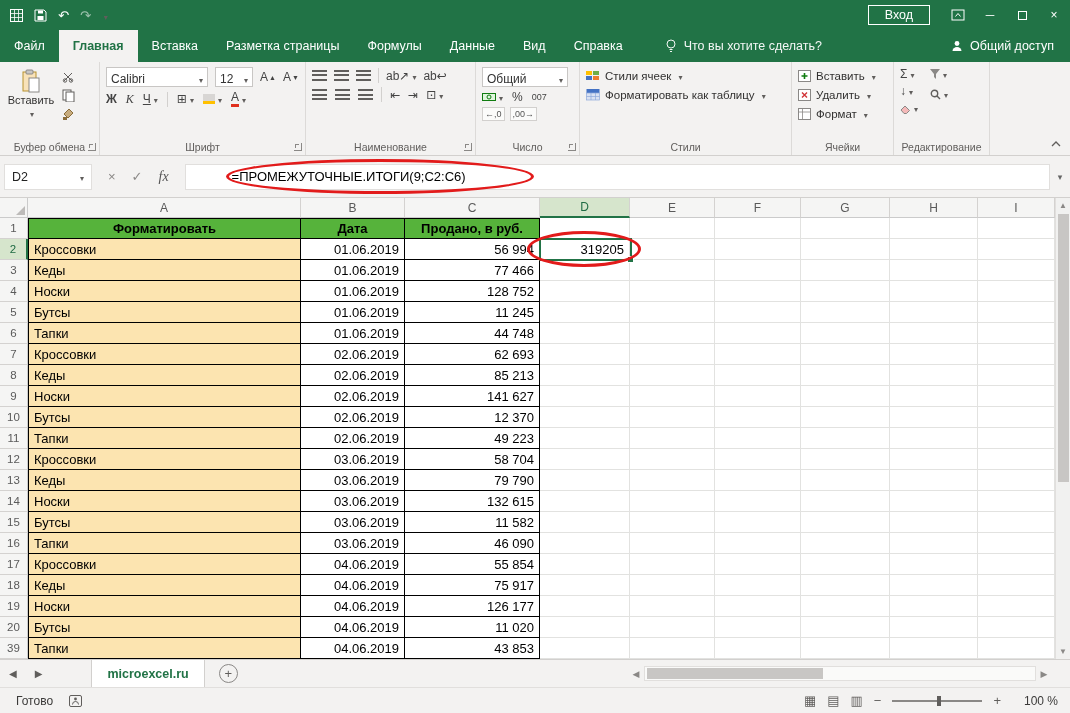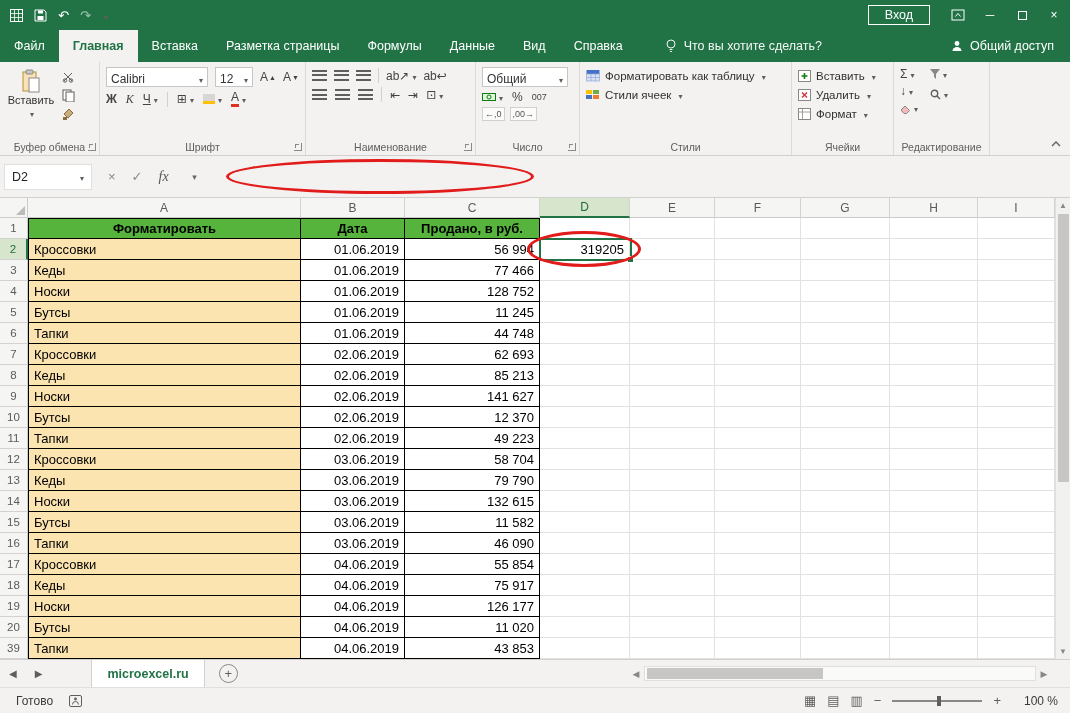--- a/index.html
+++ b/index.html
@@ -311,35 +311,35 @@
         <span class="dec">←,0</span>
         <span class="dec">,00→</span>
       </div>
       <div class="rg-label">Число</div>
       <span class="dlg"></span>
     </div>
 
     <div class="rgroup" style="width:212px">
       <div class="srow">
         <svg width="14" height="13">
-            <rect x="0.5" y="1" width="13" height="4" fill="#4472C4"></rect>
-            <rect x="0.5" y="5" width="13" height="7" fill="#D9E1F2" stroke="#8EA9DB" stroke-width="0.7"></rect>
-            <path d="M5 5 v7 M9.5 5 v7 M0.5 8.5 h13" stroke="#8EA9DB" stroke-width="0.7"></path>
-          </svg>
-        <span>Форматировать как таблицу</span>
-          <span class="car"></span>
-      </div>
-      <div class="srow">
-        <svg width="14" height="13">
             <rect x="0" y="2" width="6" height="4" fill="#FFC000"></rect>
             <rect x="7" y="2" width="6" height="4" fill="#70AD47"></rect>
             <rect x="0" y="7" width="6" height="4" fill="#4472C4"></rect>
             <rect x="7" y="7" width="6" height="4" fill="#ED7D31"></rect>
           </svg>
         <span>Стили ячеек</span>
+          <span class="car"></span>
+      </div>
+      <div class="srow">
+        <svg width="14" height="13">
+            <rect x="0.5" y="1" width="13" height="4" fill="#4472C4"></rect>
+            <rect x="0.5" y="5" width="13" height="7" fill="#D9E1F2" stroke="#8EA9DB" stroke-width="0.7"></rect>
+            <path d="M5 5 v7 M9.5 5 v7 M0.5 8.5 h13" stroke="#8EA9DB" stroke-width="0.7"></path>
+          </svg>
+        <span>Форматировать как таблицу</span>
           <span class="car"></span>
       </div>
       <div class="rg-label">Стили</div>
     </div>
 
     <div class="rgroup" style="width:102px">
       <div class="srow">
         <svg width="13" height="12">
             <rect x="0.5" y="0.5" width="12" height="11" fill="#fff" stroke="#8A8886"></rect>
             <path d="M6.5 3 v6 M3.5 6 h6" stroke="#107C10" stroke-width="1.6"></path>
@@ -413,20 +413,23 @@
   <div class="fbar">
     <div class="namebox">
       <span>D2</span>
       <span class="car"></span>
     </div>
     <div class="fico">
       <span>×</span>
       <span>✓</span>
       <span class="fx">fx</span>
     </div>
+    <div class="finput">
+      <span>=ПРОМЕЖУТОЧНЫЕ.ИТОГИ(9;C2:C6)</span>
+    </div>
     <div class="fexp"></div>
     <div class="oval formula"></div>
   </div>
 
   <div class="gridarea">
     <div class="chrow">
       <div class="corner"></div>
     <div class="ch" style="width: 273px;">A</div>
         <div class="ch" style="width: 104px;">B</div>
         <div class="ch" style="width: 135px;">C</div>

